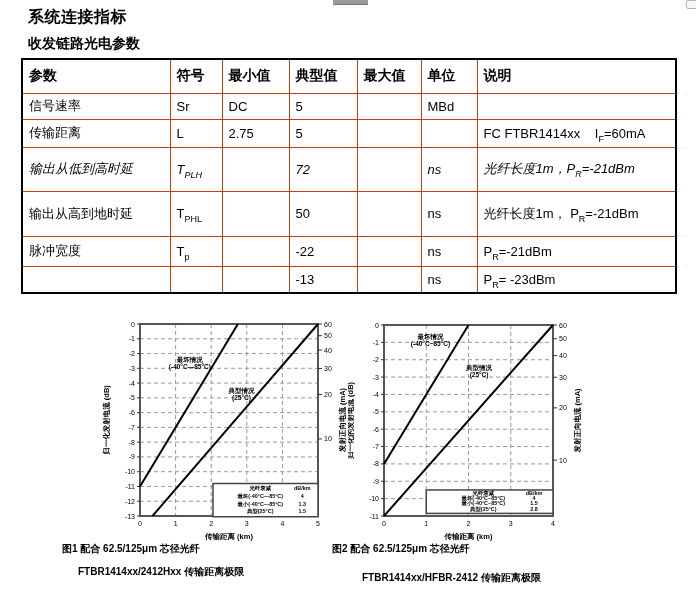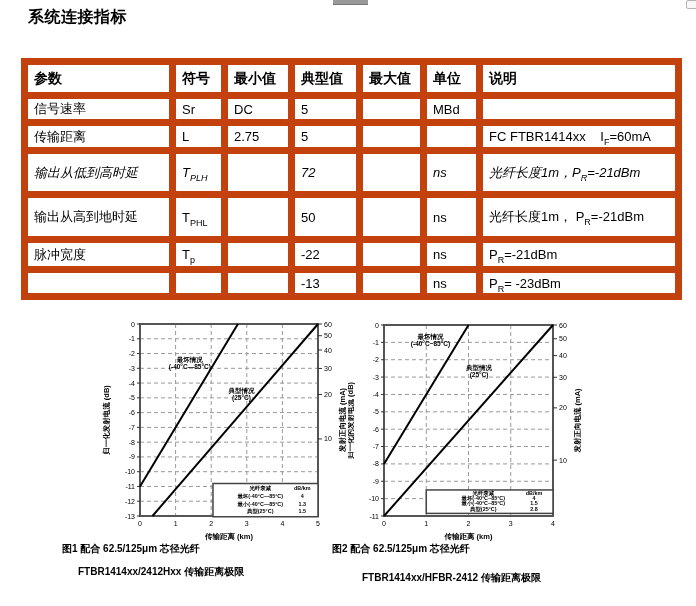--- a/index.html
+++ b/index.html
@@ -4,21 +4,21 @@
 <style>
   html,body{margin:0;padding:0;background:#fff;}
   .page{position:relative;width:696px;height:606px;background:#ffffff;overflow:hidden;
         font-family:"Liberation Sans",sans-serif;color:#000;}
   .artifact-bar{position:absolute;left:333px;top:0;width:35px;height:4px;background:#9a9a9a;border-bottom:1px solid #777;}
   .artifact-box{position:absolute;left:686px;top:0;width:10px;height:7px;background:#f7f7f7;border:1px solid #b5b5b5;border-radius:2px;}
   .page-title{position:absolute;left:28px;top:7px;margin:0;font-size:16px;font-weight:bold;letter-spacing:0.5px;}
   .page-subtitle{position:absolute;left:28px;top:35px;margin:0;font-size:14px;font-weight:bold;}
   table.params{position:absolute;left:21px;top:58px;width:654px;border-collapse:collapse;table-layout:fixed;
                border:2px solid #000;}
-  table.params th,table.params td{border:7px solid #c2410c;padding:1px 6px;text-align:left;vertical-align:middle;
+  table.params th,table.params td{border:1px solid #c2410c;padding:1px 6px;text-align:left;vertical-align:middle;
                font-size:13px;overflow:hidden;}
   table.params th{font-size:14px;font-weight:bold;}
   table.params thead tr{height:34px;}
   table.params sub{font-size:9px;line-height:0;}
   td.note{white-space:pre-wrap;}
   .chart-svg{position:absolute;}
   .grid{stroke:#999;stroke-width:1;stroke-dasharray:4 3;}
   .plot-border{fill:none;stroke:#555;stroke-width:2;}
   .tick{stroke:#333;stroke-width:1;}
   .tick-label{font-size:7px;fill:#000;font-family:"Liberation Sans",sans-serif;}
@@ -30,20 +30,21 @@
   .cap{position:absolute;font-size:10px;font-weight:bold;white-space:nowrap;}
 </style>
 </head>
 <body>
 
 <div class="page" id="page-root">
   <div class="artifact-bar"></div>
   <div class="artifact-box"></div>
 
   <h1 class="page-title">系统连接指标</h1>
+  <h2 class="page-subtitle">收发链路光电参数</h2>
 
   <table class="params">
     <colgroup>
       <col style="width:148px">
         <col style="width:52px">
         <col style="width:67px">
         <col style="width:68px">
       <col style="width:64px">
         <col style="width:56px">
         <col style="width:199px">

